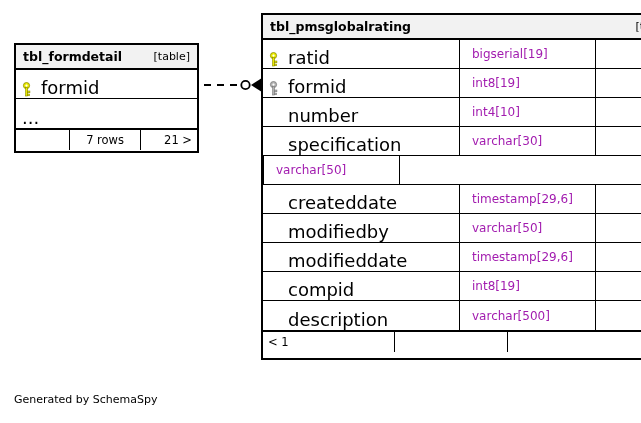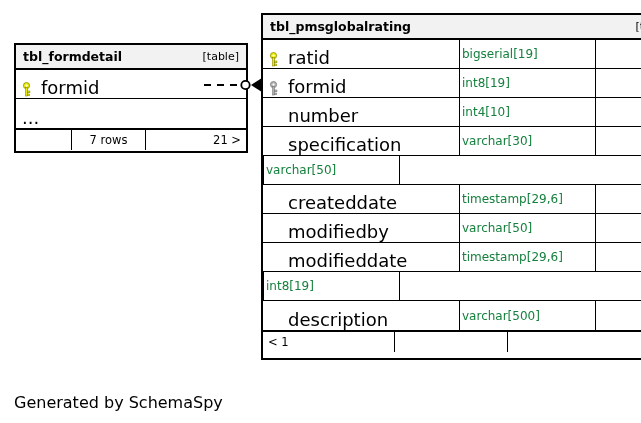--- a/index.html
+++ b/index.html
@@ -74,23 +74,23 @@
     font-size: 18px;
     color: #000000;
     white-space: nowrap;
     overflow: hidden;
   }
   .cell-type {
     display: flex;
     align-items: center;
     box-sizing: border-box;
     border-left: 1.5px solid #000000;
-    padding-left: 2px;
+    padding-left: 12px;
     font-size: 12px;
-    color: #15803d;
+    color: #a21caf;
     white-space: nowrap;
     overflow: hidden;
   }
   .cell-pad {
     box-sizing: border-box;
     border-left: 1.5px solid #000000;
   }
 
   
   .keyicon {
@@ -130,21 +130,21 @@
   }
   .foot .fsep { border-left: 1.5px solid #000000; }
   .foot .fleft   { justify-content: flex-start; padding-left: 5px; }
   .foot .fcenter { justify-content: center; }
   .foot .fright  { justify-content: flex-end; padding-right: 5px; padding-left: 24px; }
 
   
   #node-formdetail {
     left: 14px;
     top: 43px;
-    width: 234px;
+    width: 185px;
     height: 110px;
   }
   #node-formdetail .cell-name { width: 100%; }
   #node-formdetail .foot .c1 { width: 55px; }
   #node-formdetail .foot .c2 { width: 74px; }
   #node-formdetail .foot .c3 { flex: 1 1 auto; }
 
   #node-pmsglobalrating {
     left: 261px;
     top: 13px;
@@ -165,21 +165,21 @@
     top: 74px;
     width: 60px;
     height: 22px;
   }
 
   
   .caption {
     position: absolute;
     left: 14px;
     top: 393px;
-    font-size: 16px;
+    font-size: 11px;
     color: #000000;
     white-space: nowrap;
   }
 </style>
 </head>
 <body>
 
 <div class="canvas">
 
   <div class="node" id="node-formdetail">
@@ -311,20 +311,24 @@
       <div class="row">
         <div class="cell-name">
           <span class="nokey"></span>
           <span>modifieddate</span>
         </div>
         <div class="cell-type">timestamp[29,6]</div>
         <div class="cell-pad"></div>
       </div>
 
       <div class="row">
+        <div class="cell-name">
+          <span class="nokey"></span>
+          <span>compid</span>
+        </div>
         <div class="cell-type">int8[19]</div>
         <div class="cell-pad"></div>
       </div>
 
       <div class="row">
         <div class="cell-name">
           <span class="nokey"></span>
           <span>description</span>
         </div>
         <div class="cell-type">varchar[500]</div>

